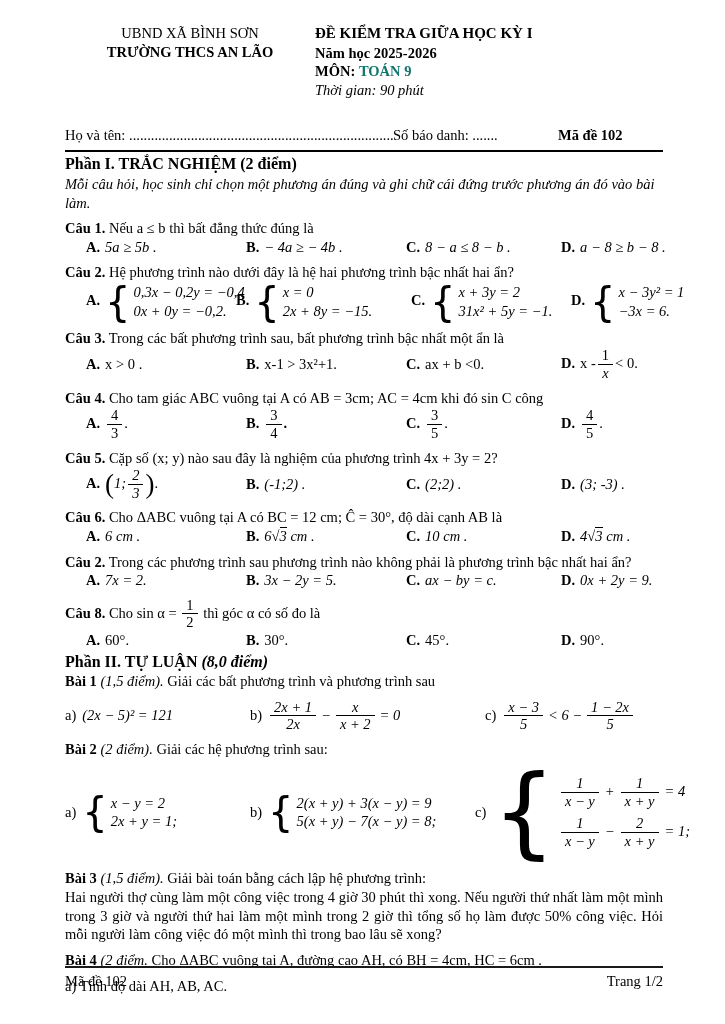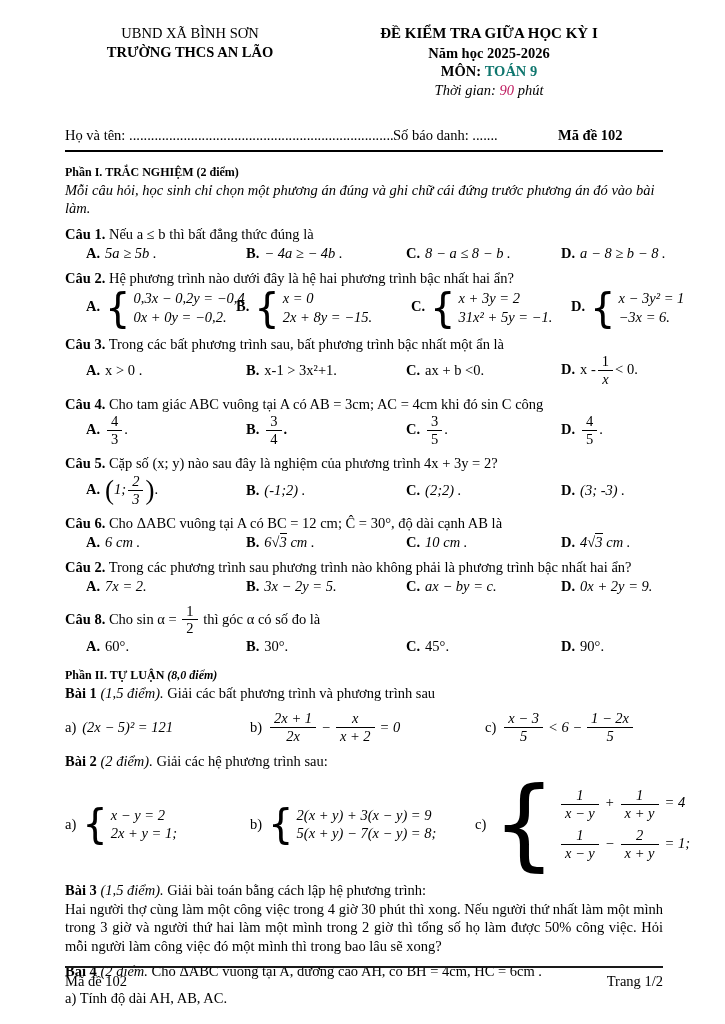--- a/index.html
+++ b/index.html
@@ -8,28 +8,28 @@
     padding:24px 62px 0 65px;background:#fff;color:#000;
     font-family:"Liberation Serif","DejaVu Serif",serif;
     font-size:14.5px;line-height:1.28;overflow:hidden;
   }
   .b{font-weight:bold;}
   .i{font-style:italic;}
   .red{color:#e00000;}
   
   .header{display:flex;}
   .h-left{width:250px;text-align:center;line-height:1.3;}
-  .h-right{flex:1;text-align:center;line-height:1.3;font-family:Liberation Serif, serif;}
+  .h-right{flex:1;line-height:1.3;font-family:Liberation Serif, serif;}
   
   .info-row{display:flex;align-items:baseline;margin-top:26px;padding-bottom:5px;border-bottom:2.5px solid #000;}
   .info-name{flex:1;white-space:nowrap;overflow:hidden;}
   .info-sbd{width:165px;white-space:nowrap;}
   .info-code{width:105px;font-weight:bold;white-space:nowrap;}
   
-  .sec-title{font-weight:bold;font-size:12px;margin-top:13px;}
+  .sec-title{font-weight:bold;font-size:16px;margin-top:2px;}
   .instruction{font-style:italic;margin-top:1px;}
   .q{margin-top:7px;}
   .qlabel{font-weight:bold;}
   .opts{display:grid;grid-template-columns:160px 160px 155px auto;padding-left:21px;align-items:center;}
   .opt{white-space:nowrap;}
   .optL{font-weight:bold;margin-right:5px;}
   .m{font-style:italic;}
   
   .frac{display:inline-flex;flex-direction:column;vertical-align:middle;text-align:center;line-height:1.15;margin:0 2px;}
   .frac .fn{display:block;border-bottom:1px solid #000;padding:0 4px;}
@@ -71,21 +71,21 @@
     </div>
     <div class="h-right">
       <div class="b" style="font-size:15px">ĐỀ KIỂM TRA GIỮA HỌC KỲ I</div>
       <div class="b">Năm học 2025-2026</div>
       <div>
         <span class="b">MÔN:</span>
         <span class="b red" style="color: #0f766e;">TOÁN 9</span>
       </div>
       <div class="i">
         <span>Thời gian:</span>
-        <span class="red" style="color: #be185d;">90</span>
+        <span class="red" style="color: #000000;">90</span>
         <span>phút</span>
       </div>
     </div>
   </div>
 
   <div class="info-row">
     <div class="info-name">
       <span>Họ và tên:</span>
       <span>........................................................................................</span>
     </div>

